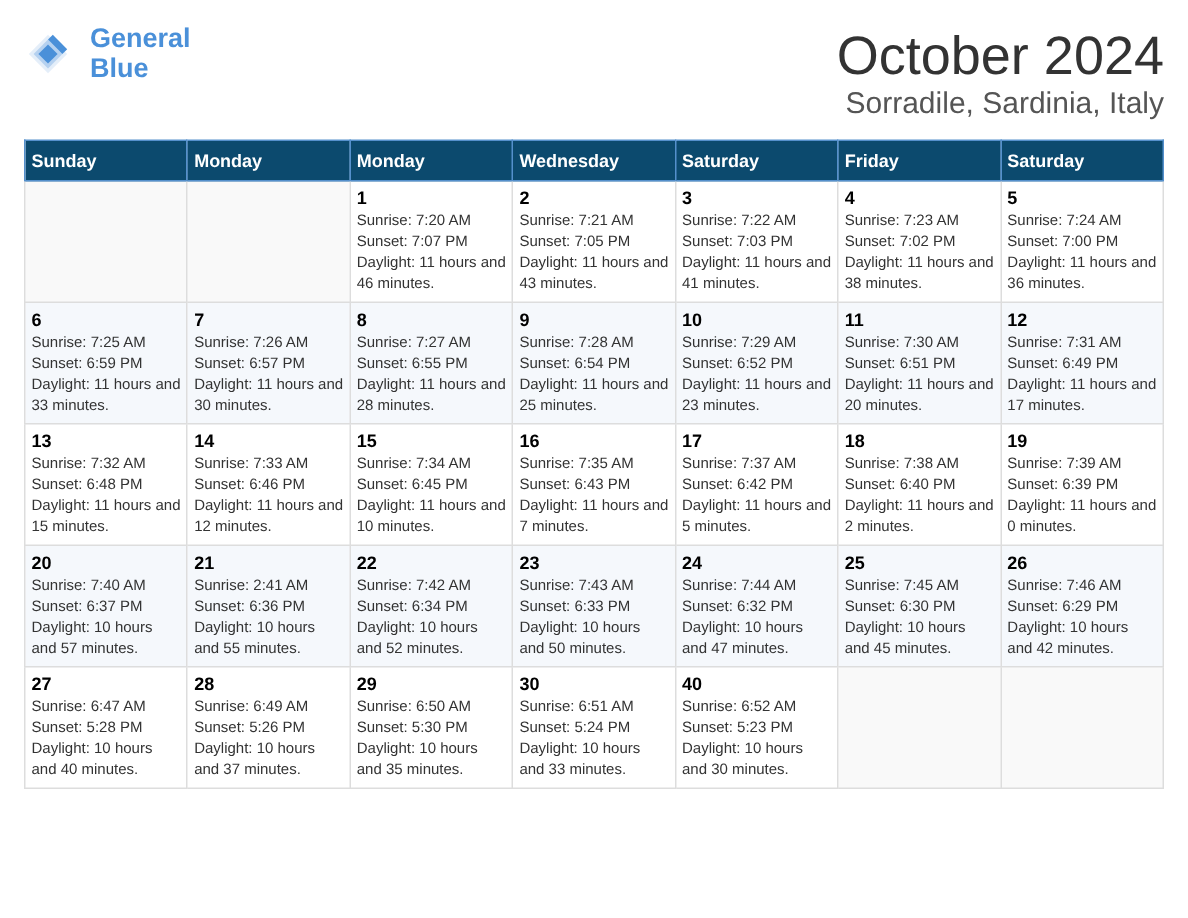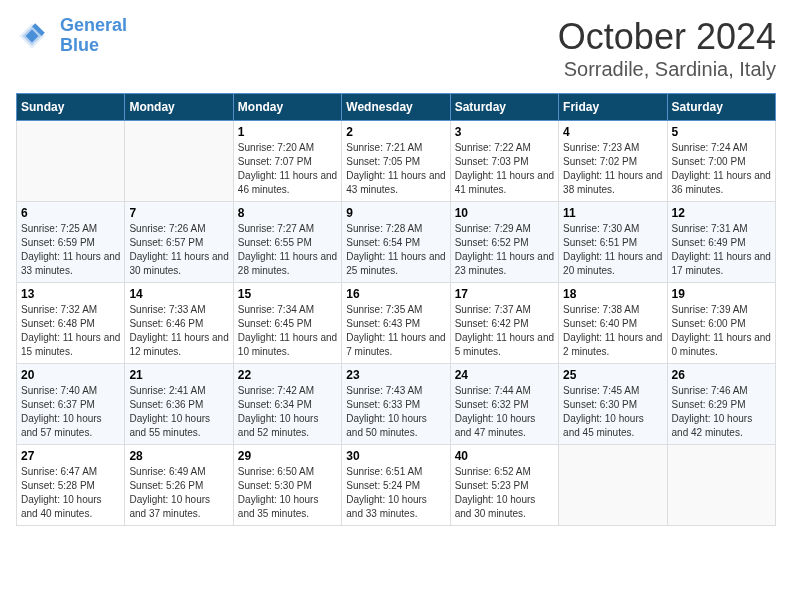--- a/index.html
+++ b/index.html
@@ -231,21 +231,21 @@
         </td>
         <td>
           <span class="day-num">18</span>
           <div class="day-info">Sunrise: 7:38 AM
 Sunset: 6:40 PM
 Daylight: 11 hours and 2 minutes.</div>
         </td>
         <td>
           <span class="day-num">19</span>
           <div class="day-info">Sunrise: 7:39 AM
-Sunset: 6:00 PM
+Sunset: 6:39 PM
 Daylight: 11 hours and 0 minutes.</div>
         </td>
       </tr>
       <tr>
         <td>
           <span class="day-num">20</span>
           <div class="day-info">Sunrise: 7:40 AM
 Sunset: 6:37 PM
 Daylight: 10 hours and 57 minutes.</div>
         </td>

